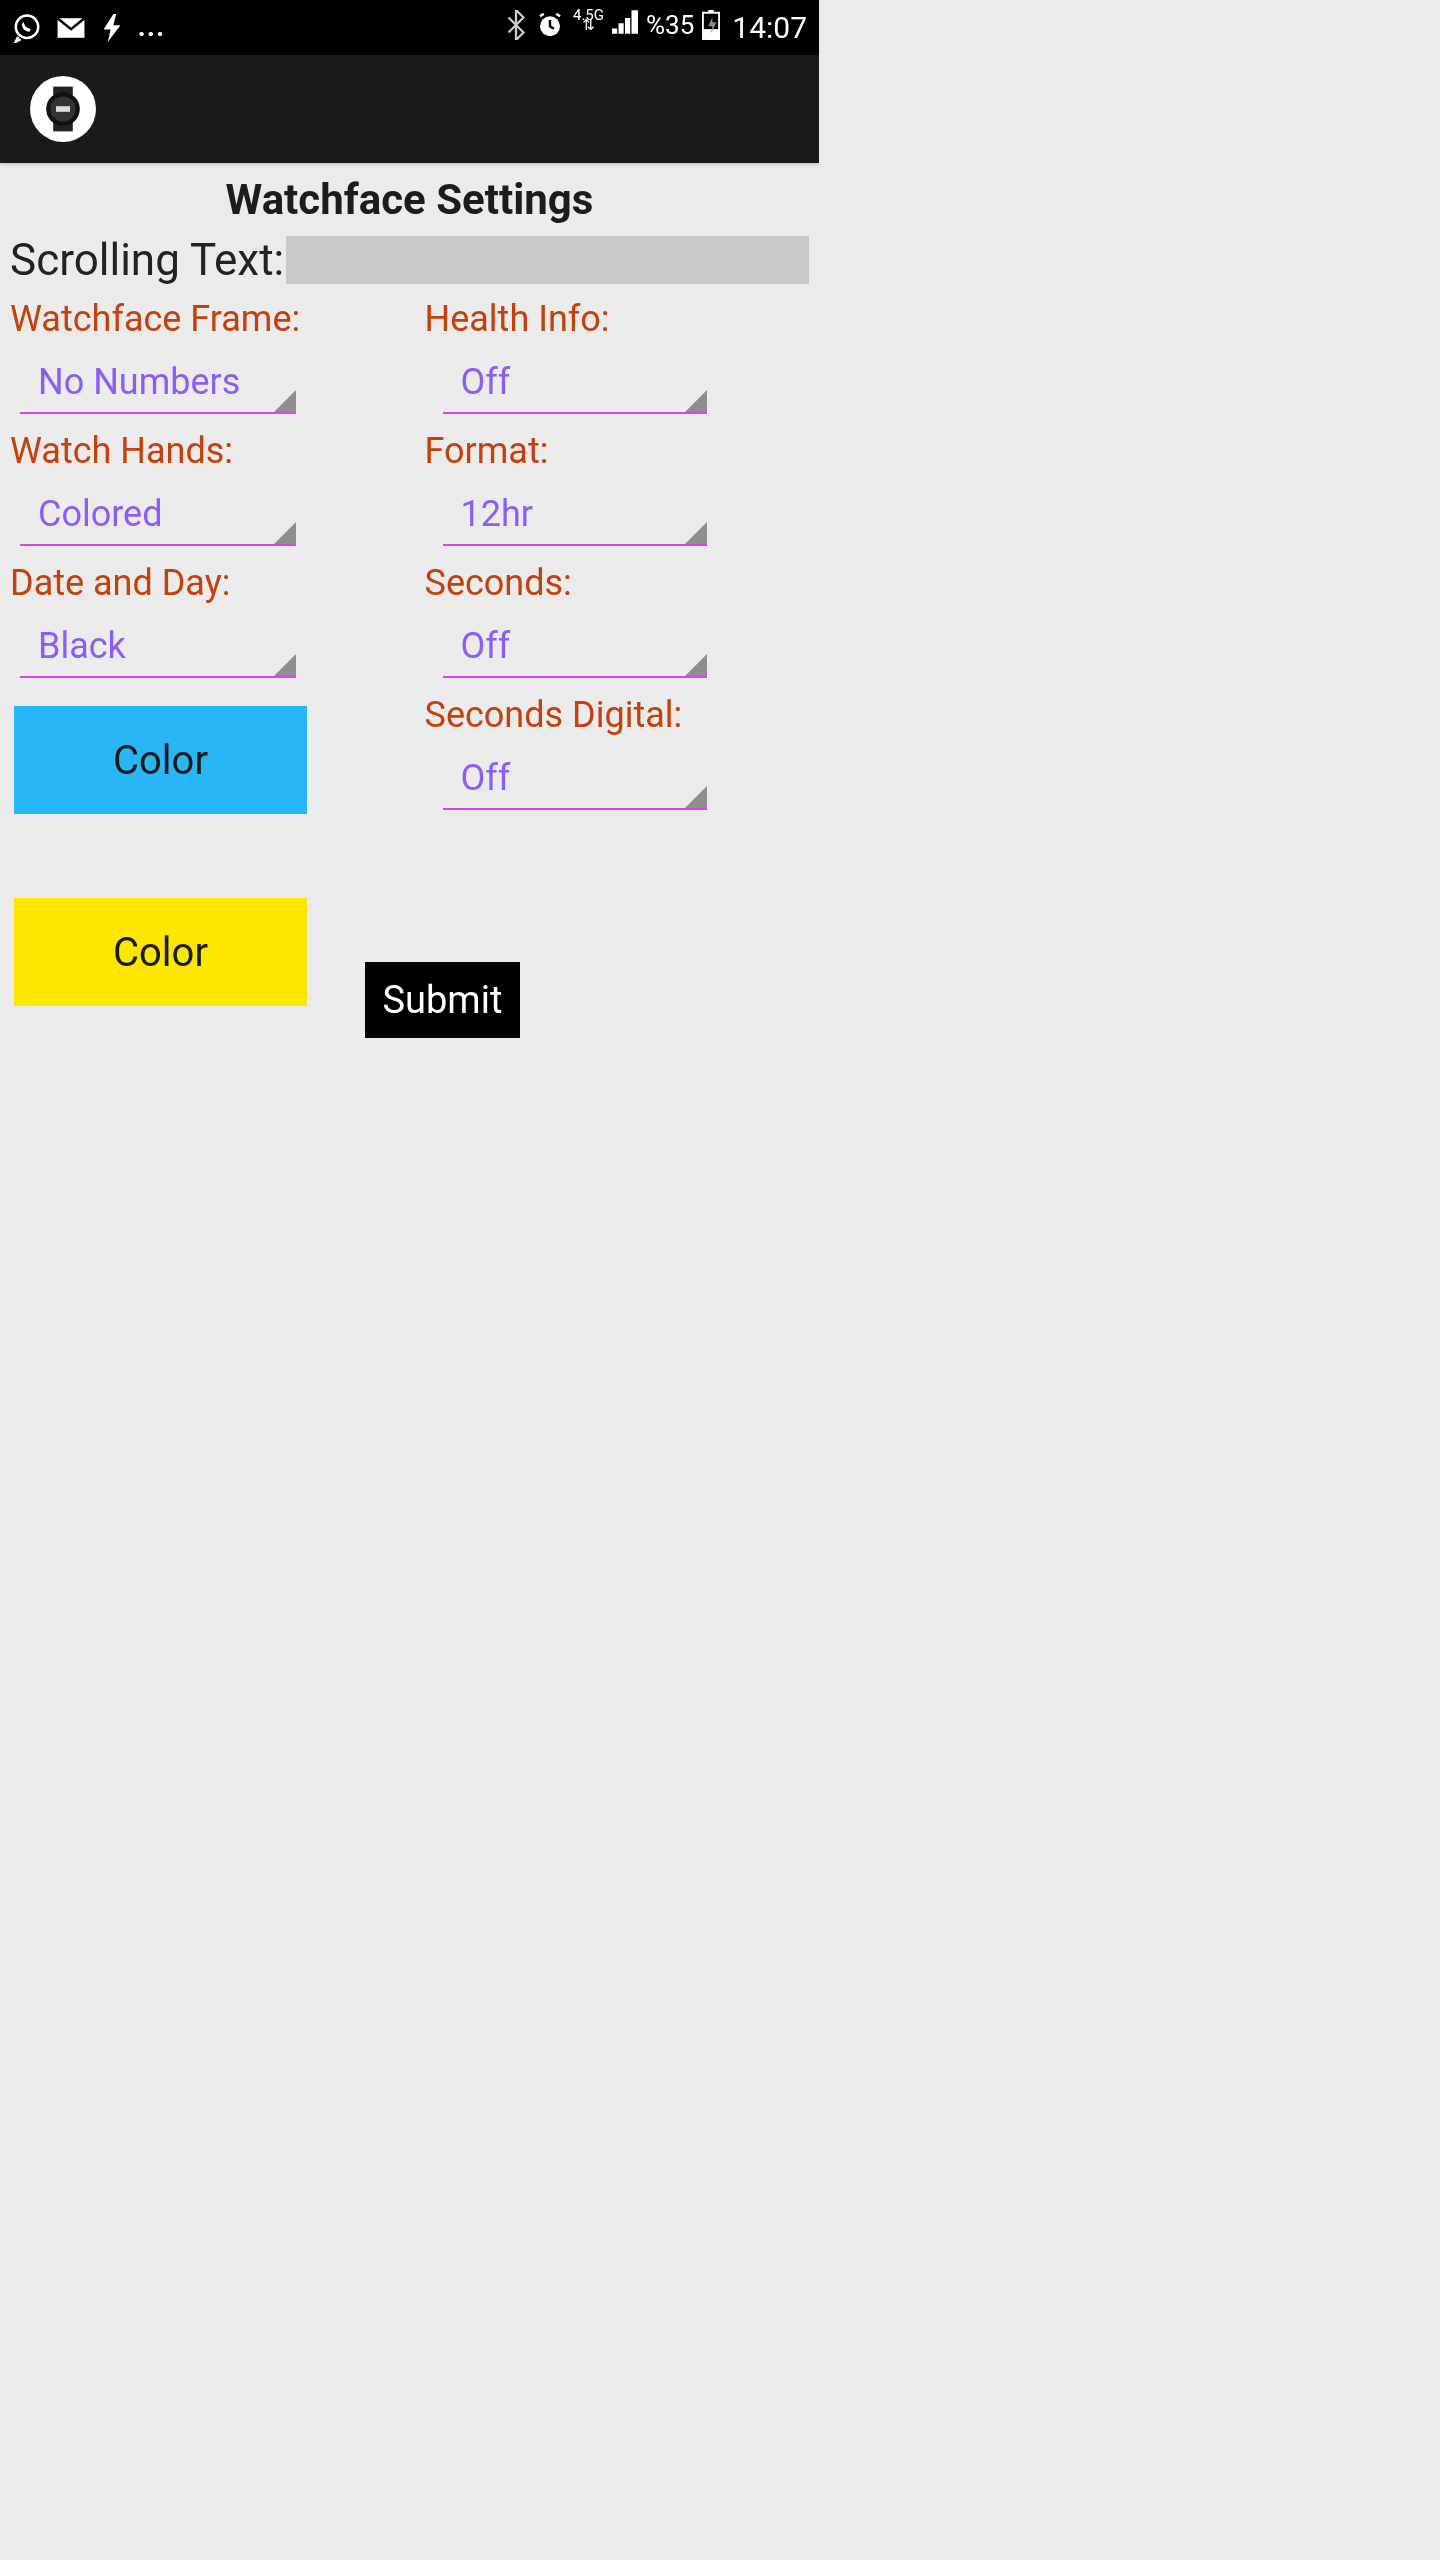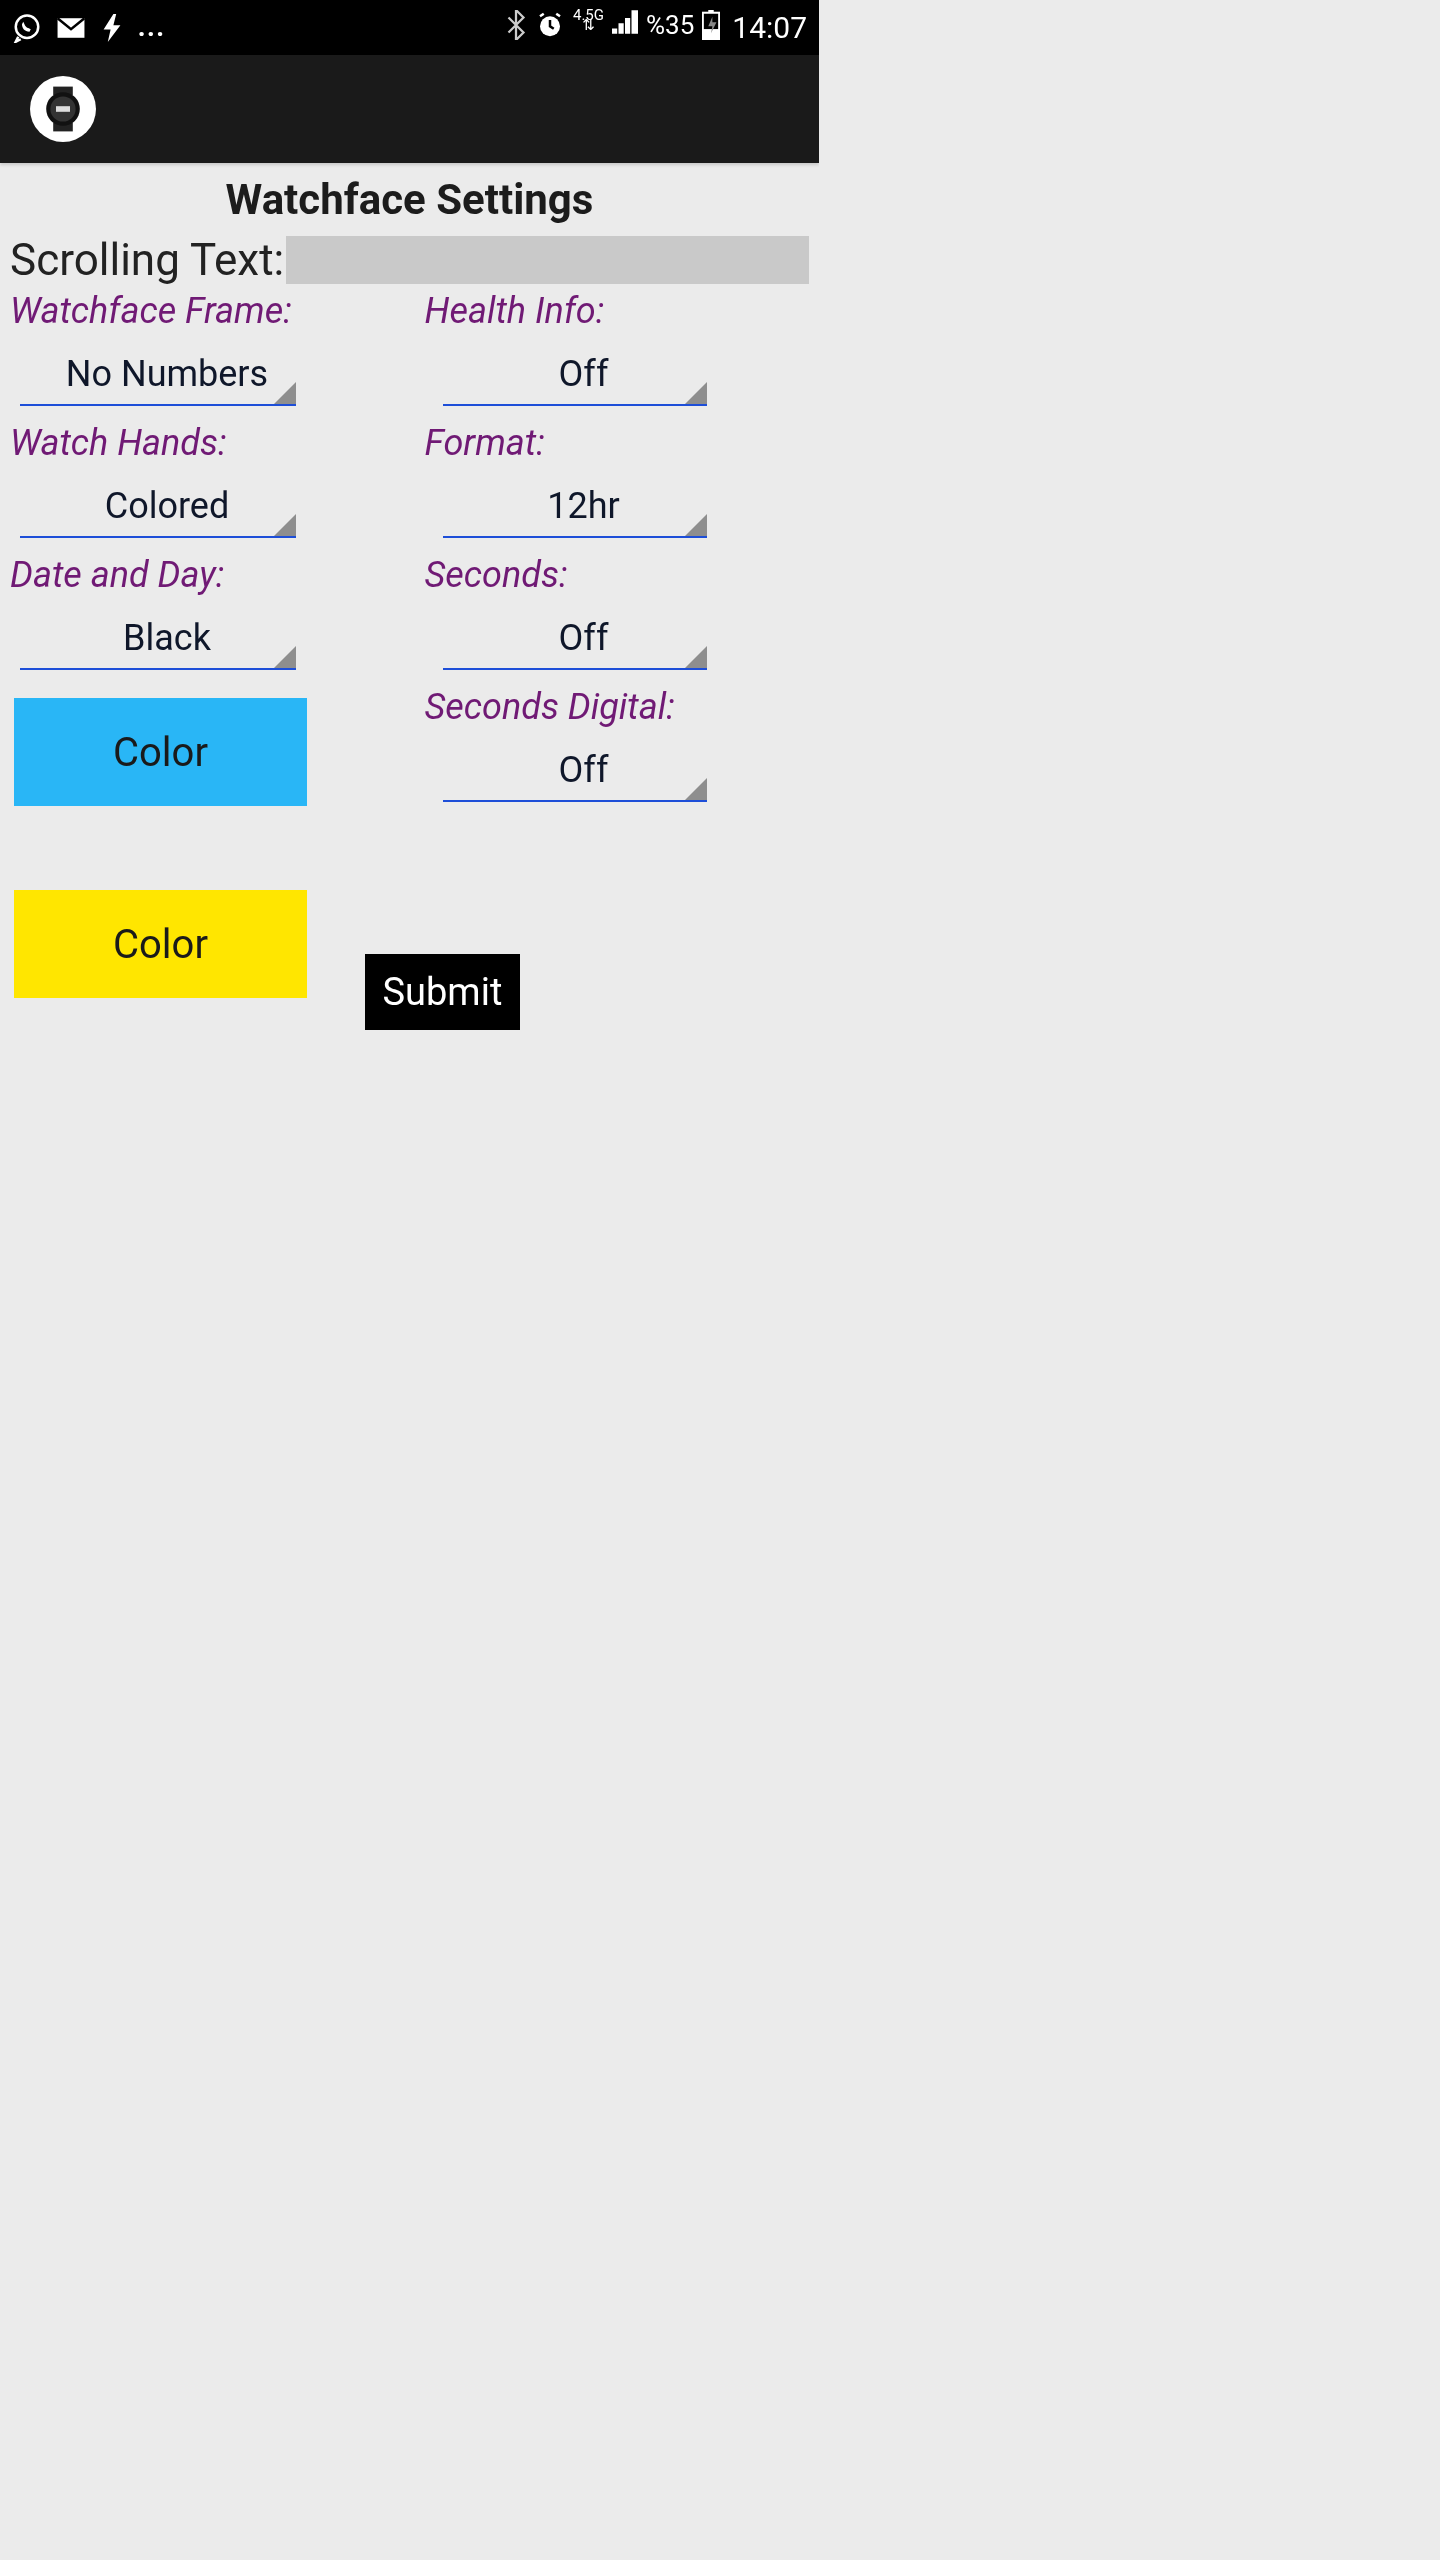--- a/index.html
+++ b/index.html
@@ -71,37 +71,35 @@
       flex: 1;
       margin-left: 2px;
     }
     .cols {
       display: flex;
       gap: 30px;
     }
     .col { flex: 1; }
     .field-label {
       font-size: 36px;
-      color: #701a75;
-      margin: 0 0 12px 0;
-      font-style: italic;
+      color: #c2410c;
+      margin: 8px 0 12px 0;
     }
     .spinner {
       position: relative;
       width: 276px;
       height: 62px;
-      border-bottom: 2px solid #1d4ed8;
+      border-bottom: 2px solid #d946ef;
       display: flex;
       align-items: center;
       padding-left: 18px;
       font-size: 36px;
-      color: #0f172a;
+      color: #8b5cf6;
       margin: 0 0 16px 10px;
       cursor: pointer;
-      justify-content: center;
     }
     .spinner::after {
       content: "";
       position: absolute;
       right: 0; bottom: 0;
       width: 0; height: 0;
       border-style: solid;
       border-width: 0 0 22px 22px;
       border-color: transparent transparent #8e8e8e transparent;
     }

